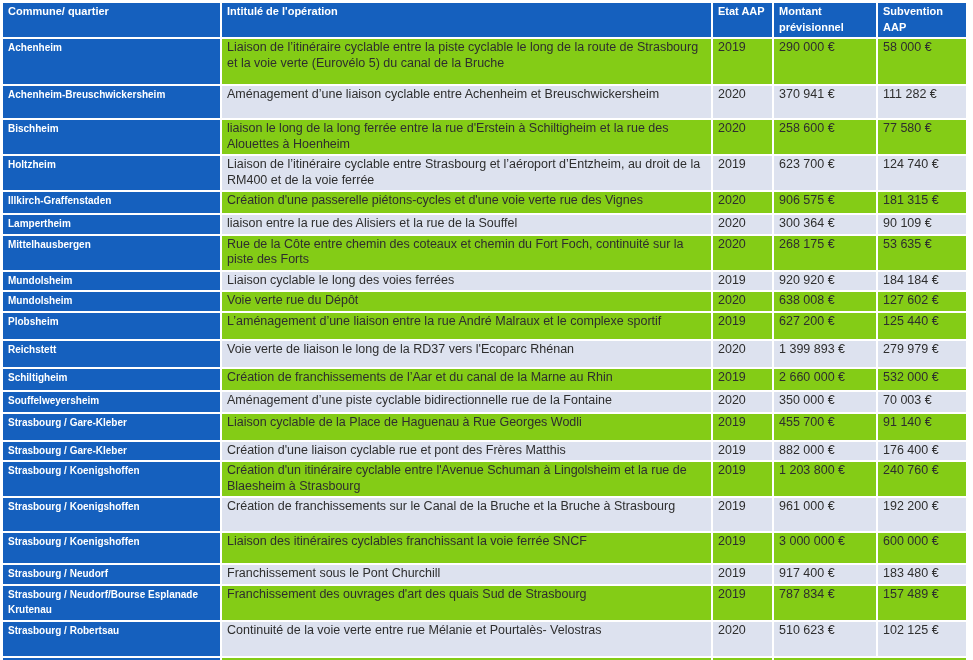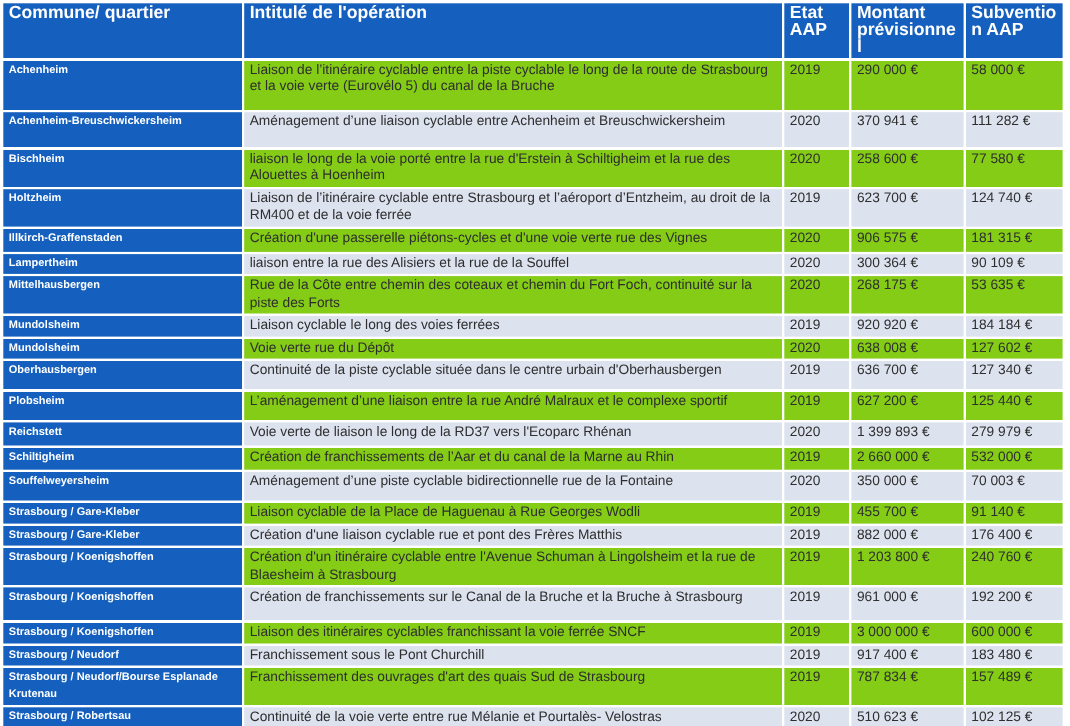--- a/index.html
+++ b/index.html
@@ -36,21 +36,21 @@
     vertical-align: top;
     text-align: left;
     overflow: hidden;
     word-wrap: break-word;
   }
   
   thead th {
     background: #1560be;
     color: #ffffff;
     font-weight: bold;
-    font-size: 16px;
+    font-size: 11px;
   }
   thead tr { height: 34px; }
 
   
   tbody th.commune {
     background: #1560be;
     color: #ffffff;
     font-weight: bold;
     font-size: 10px;
   }
@@ -114,21 +114,21 @@
         </tr>
         <tr class="light">
           <th class="commune" scope="row">Achenheim-Breuschwickersheim</th>
           <td>Aménagement d’une liaison cyclable entre Achenheim et Breuschwickersheim</td>
           <td>2020</td>
           <td>370 941 €</td>
           <td>111 282 €</td>
         </tr>
         <tr class="dark">
           <th class="commune" scope="row">Bischheim</th>
-          <td>liaison le long de la voie porté entre la rue d'Erstein à Schiltigheim et la rue des Alouettes à Hoenheim</td>
+          <td>liaison le long de la long ferrée entre la rue d'Erstein à Schiltigheim et la rue des Alouettes à Hoenheim</td>
           <td>2020</td>
           <td>258 600 €</td>
           <td>77 580 €</td>
         </tr>
         <tr class="light">
           <th class="commune" scope="row">Holtzheim</th>
           <td>Liaison de l’itinéraire cyclable entre Strasbourg et l’aéroport d’Entzheim, au droit de la RM400 et de la voie ferrée</td>
           <td>2019</td>
           <td>623 700 €</td>
           <td>124 740 €</td>
@@ -160,27 +160,20 @@
           <td>2019</td>
           <td>920 920 €</td>
           <td>184 184 €</td>
         </tr>
         <tr class="dark">
           <th class="commune" scope="row">Mundolsheim</th>
           <td>Voie verte rue du Dépôt</td>
           <td>2020</td>
           <td>638 008 €</td>
           <td>127 602 €</td>
-        </tr>
-        <tr class="light">
-          <th class="commune" scope="row">Oberhausbergen</th>
-          <td>Continuité de la piste cyclable située dans le centre urbain d'Oberhausbergen</td>
-          <td>2019</td>
-          <td>636 700 €</td>
-          <td>127 340 €</td>
         </tr>
         <tr class="dark">
           <th class="commune" scope="row">Plobsheim</th>
           <td>L’aménagement d’une liaison entre la rue André Malraux et le complexe sportif</td>
           <td>2019</td>
           <td>627 200 €</td>
           <td>125 440 €</td>
         </tr>
         <tr class="light">
           <th class="commune" scope="row">Reichstett</th>

